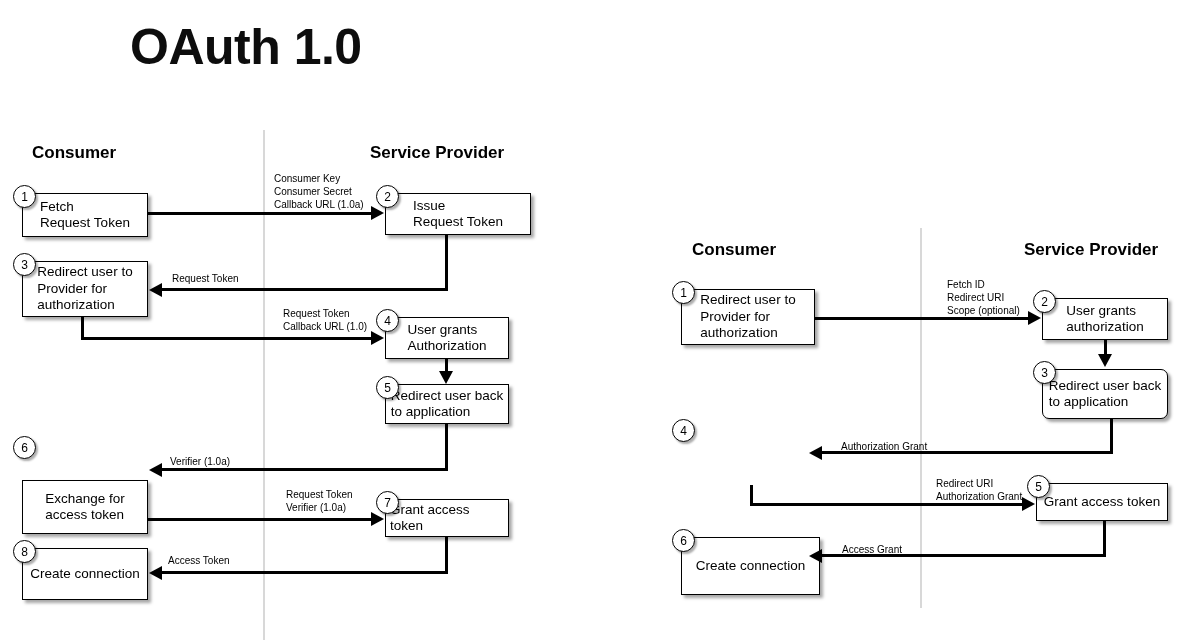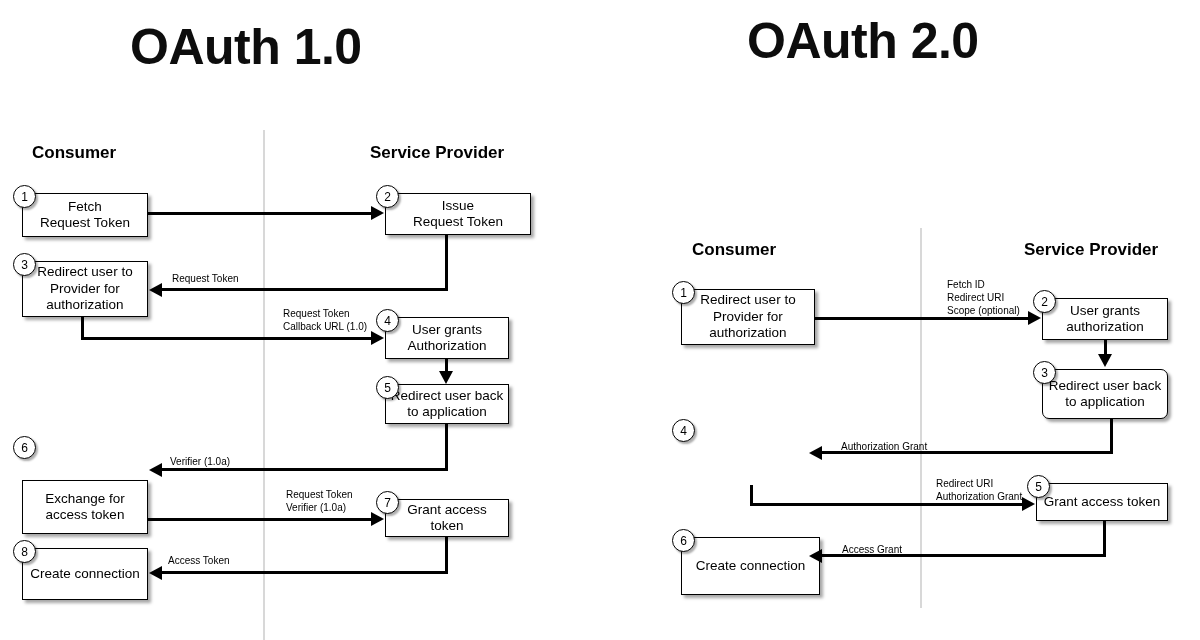--- a/index.html
+++ b/index.html
@@ -36,21 +36,21 @@
   }
   .node {
     position: absolute;
     box-sizing: border-box;
     border: 1.6px solid #000000;
     background: #ffffff;
     box-shadow: 3px 3px 3px rgba(0,0,0,0.35);
     display: flex;
     align-items: center;
     justify-content: center;
-    text-align: center;
+    text-align: left;
     font-size: 13.5px;
     line-height: 1.22;
     color: #000000;
     z-index: 3;
   }
   .node-label {
     padding: 0 4px;
     white-space: pre-line;
   }
   .badge {
@@ -129,20 +129,23 @@
   <div class="badge" style="left:13px; top:185px;">1</div>
 
   <div class="node" style="left:385px; top:193px; width:146px; height:42px;">
     <span class="node-label">Issue
 Request Token</span>
   </div>
   <div class="badge" style="left:376px; top:185px;">2</div>
 
   <div class="hline" style="left:148px; top:212px; width:224px;"></div>
   <div class="arrow arrow-right" style="left:371px; top:206px;"></div>
+  <div class="edge-label" style="left:274px; top:172px;">Consumer Key
+Consumer Secret
+Callback URL (1.0a)</div>
 
   <div class="node" style="left:22px; top:261px; width:126px; height:56px;">
     <span class="node-label">Redirect user to
 Provider for
 authorization</span>
   </div>
   <div class="badge" style="left:13px; top:253px;">3</div>
 
   <div class="vline" style="left:445px; top:233px; height:57px;"></div>
   <div class="hline" style="left:162px; top:288px; width:286px;"></div>
@@ -195,21 +198,20 @@
   <div class="node" style="left:22px; top:548px; width:126px; height:52px;">
     <span class="node-label">Create connection</span>
   </div>
   <div class="badge" style="left:13px; top:540px;">8</div>
 
   <div class="vline" style="left:445px; top:537px; height:36px;"></div>
   <div class="hline" style="left:162px; top:571px; width:286px;"></div>
   <div class="arrow arrow-left" style="left:149px; top:566px;"></div>
   <div class="edge-label" style="left:168px; top:554px;">Access Token</div>
 
-  <div class="title" style="left:747px; top:12px; font-size:50px;">OAuth 2.0</div>
 
   <div class="divider" style="left:920px; top:228px; height:380px;"></div>
 
   <div class="lane-header" style="left:692px; top:240px;">Consumer</div>
   <div class="lane-header" style="left:1024px; top:240px;">Service Provider</div>
 
   <div class="node" style="left:681px; top:289px; width:134px; height:56px;">
     <span class="node-label">Redirect user to
 Provider for
 authorization</span>

